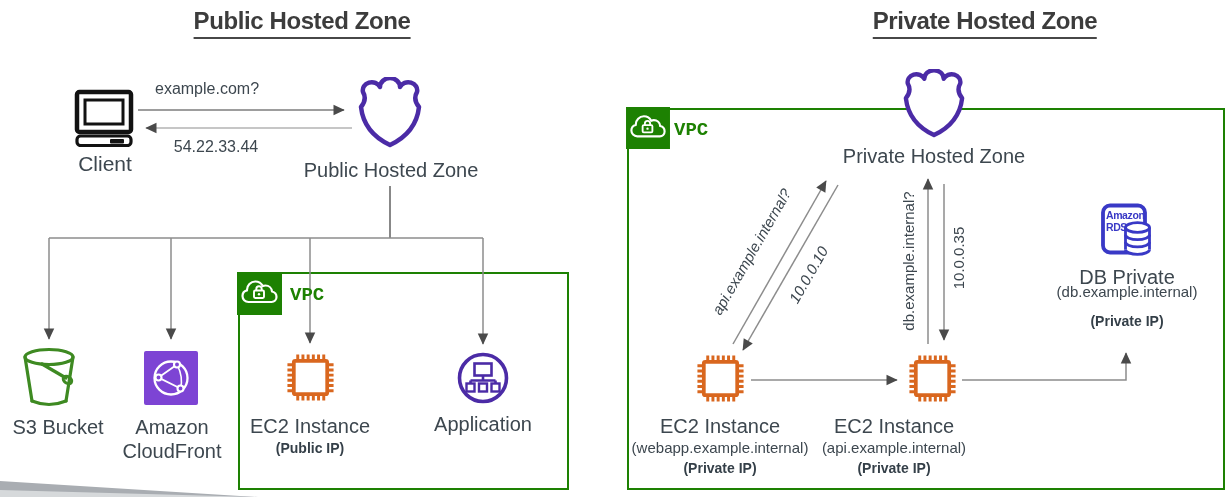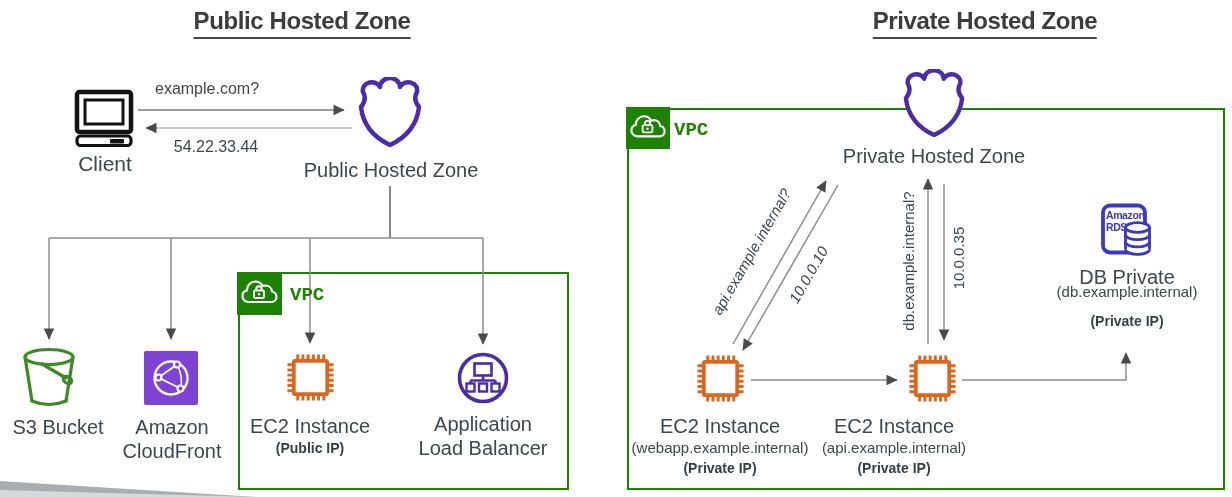--- a/index.html
+++ b/index.html
@@ -168,21 +168,20 @@
   <div class="lbl xs" style="left:204px;top:138px;margin-left:12px;">54.22.33.44</div>
   <div class="lbl" style="left:105px;top:152px;font-size:21px;">Client</div>
   <div class="lbl" style="left:391px;top:159px;">Public Hosted Zone</div>
   <div class="lbl-left" style="left:290px;top:284px;">VPC</div>
   <div class="lbl" style="left:50px;top:416px;margin-left:8px;">S3 Bucket</div>
   <div class="lbl" style="left:172px;top:416px;">Amazon</div>
   <div class="lbl" style="left:172px;top:440px;">CloudFront</div>
   <div class="lbl" style="left:310px;top:415px;">EC2 Instance</div>
   <div class="lbl bold-sub" style="left:310px;top:441px;text-align:right;">(Public IP)</div>
   <div class="lbl" style="left:483px;top:413px;">Application</div>
-  <div class="lbl" style="left:483px;top:437px;">Load Balancer</div>
 
   <div class="title" style="left:985px;top:7px;">Private Hosted Zone</div>
   <div class="lbl" style="left:934px;top:145px;">Private Hosted Zone</div>
   <div class="lbl-left" style="left:674px;top:119px;">VPC</div>
   <div class="lbl sm rot60" style="left:752px;top:252px;">api.example.internal?</div>
   <div class="lbl sm rot60" style="left:809px;top:275px;">10.0.0.10</div>
   <div class="lbl sm rot90" style="left:909px;top:261px;">db.example.internal?</div>
   <div class="lbl sm rot90" style="left:959px;top:258px;">10.0.0.35</div>
 
   <div class="lbl" style="left:720px;top:415px;">EC2 Instance</div>

